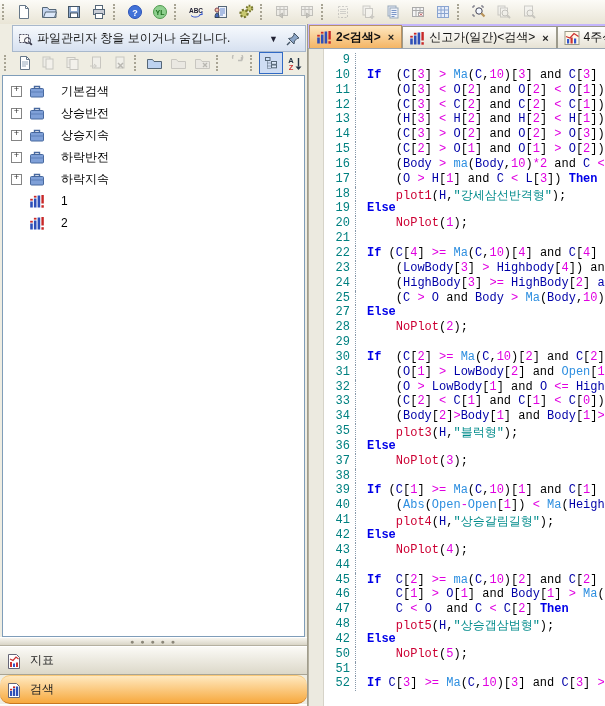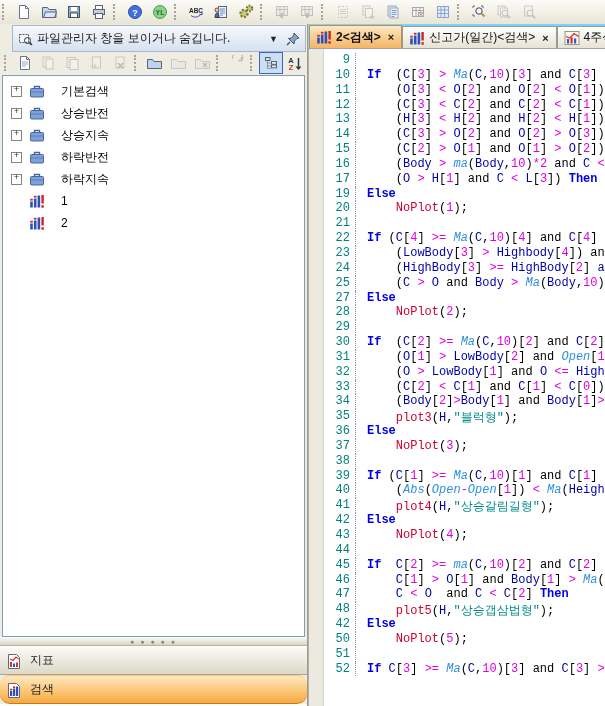--- a/index.html
+++ b/index.html
@@ -31,38 +31,38 @@
   .trow .ticon{margin-left:7px;}
   .trow .tlabel{margin-left:16px;color:#000;}
   #splitter{height:9px;background:linear-gradient(#F7F5EE,#D9D5C7);border-top:1px solid #fff;
     border-bottom:1px solid #B4B0A0;text-align:center;color:#8A8678;font-size:7px;line-height:7px;letter-spacing:2px;}
   .navbtn{height:27px;display:flex;align-items:center;gap:8px;padding-left:6px;
     background:linear-gradient(#FBFAF6,#DCD8C9);border-top:1px solid #fff;border-bottom:1px solid #A8A494;
     font-weight:normal;color:#222;}
   .navbtn.active{background:linear-gradient(#FFE9C0,#F7A93E);border-top:1px solid #F8C878;border-bottom:1px solid #C87820;border-radius:10px;}
   
   #right-panel{position:absolute;left:308px;top:24px;width:297px;height:682px;
-    display:flex;flex-direction:column;overflow:hidden;background:#7dd3fc;}
+    display:flex;flex-direction:column;overflow:hidden;background:#c4b5fd;}
   #tabbar{height:24px;display:flex;align-items:flex-end;border-bottom:1px solid #9AA6B4;padding-left:1px;}
   .tab{height:21px;display:flex;align-items:center;gap:4px;padding:0 6px;
     border:1px solid #9C9A8C;border-bottom:none;background:linear-gradient(#FFFFFF,#E6E2D4);
     white-space:nowrap;}
   .tab.active{background:linear-gradient(#FDE7C0,#F4B565);border-color:#B89060;font-weight:bold;height:22px;}
   .tab .x{font-weight:bold;font-size:11px;color:#222;padding:0 1px;margin-left:2px;}
   #editor{flex:1;background:#fff;border-left:1px solid #B4B0A0;overflow:hidden;
     font-family:"Liberation Mono",monospace;font-size:12px;padding-top:4px;
     background:linear-gradient(90deg,#ECEAE0 0px,#ECEAE0 14px,#D6D3C8 14px,#D6D3C8 15px,#fff 15px);}
   .code-line{height:14.85px;white-space:pre;display:flex;overflow:hidden;}
   .ln{display:inline-block;width:26px;margin-left:15px;text-align:right;padding-right:5px;
     color:#008080;border-right:1px dotted #8899AA;flex:0 0 auto;}
   .lc{padding-left:11px;flex:0 0 auto;}
   .tk-kw{color:#0000E8;font-weight:bold;}
   .tk-and{color:#000;}
   .tk-id{color:#0000A8;}
-  .tk-fnb{color:#2E8FE0;font-style:italic;}
+  .tk-fnb{color:#2E8FE0;}
   .tk-fnr{color:#CC0033;}
   .tk-num{color:#E000E0;}
   .tk-op{color:#E000E0;}
   .tk-str{color:#008B8B;}
   .tk-pn{color:#000;}
 </style>
 </head>
 <body>
 
 <div id="main-toolbar">
@@ -533,20 +533,21 @@
   <div id="editor">
       <div class="code-line"><span class="ln">9</span><span class="lc"></span></div>
       <div class="code-line"><span class="ln">10</span><span class="lc"><span class="tk-kw">If</span><span class="tk-ws">  </span><span class="tk-pn">(</span><span class="tk-id">C</span><span class="tk-pn">[</span><span class="tk-num">3</span><span class="tk-pn">]</span><span class="tk-ws"> </span><span class="tk-op">&gt;</span><span class="tk-ws"> </span><span class="tk-fnb">Ma</span><span class="tk-pn">(</span><span class="tk-id">C</span><span class="tk-pn">,</span><span class="tk-num">10</span><span class="tk-pn">)</span><span class="tk-pn">[</span><span class="tk-num">3</span><span class="tk-pn">]</span><span class="tk-ws"> </span><span class="tk-and">and</span><span class="tk-ws"> </span><span class="tk-id">C</span><span class="tk-pn">[</span><span class="tk-num">3</span><span class="tk-pn">]</span><span class="tk-ws"> </span><span class="tk-op">&gt;</span></span></div>
       <div class="code-line"><span class="ln">11</span><span class="lc"><span class="tk-ws">    </span><span class="tk-pn">(</span><span class="tk-id">O</span><span class="tk-pn">[</span><span class="tk-num">3</span><span class="tk-pn">]</span><span class="tk-ws"> </span><span class="tk-op">&lt;</span><span class="tk-ws"> </span><span class="tk-id">O</span><span class="tk-pn">[</span><span class="tk-num">2</span><span class="tk-pn">]</span><span class="tk-ws"> </span><span class="tk-and">and</span><span class="tk-ws"> </span><span class="tk-id">O</span><span class="tk-pn">[</span><span class="tk-num">2</span><span class="tk-pn">]</span><span class="tk-ws"> </span><span class="tk-op">&lt;</span><span class="tk-ws"> </span><span class="tk-id">O</span><span class="tk-pn">[</span><span class="tk-num">1</span><span class="tk-pn">]</span><span class="tk-pn">)</span></span></div>
       <div class="code-line"><span class="ln">12</span><span class="lc"><span class="tk-ws">    </span><span class="tk-pn">(</span><span class="tk-id">C</span><span class="tk-pn">[</span><span class="tk-num">3</span><span class="tk-pn">]</span><span class="tk-ws"> </span><span class="tk-op">&lt;</span><span class="tk-ws"> </span><span class="tk-id">C</span><span class="tk-pn">[</span><span class="tk-num">2</span><span class="tk-pn">]</span><span class="tk-ws"> </span><span class="tk-and">and</span><span class="tk-ws"> </span><span class="tk-id">C</span><span class="tk-pn">[</span><span class="tk-num">2</span><span class="tk-pn">]</span><span class="tk-ws"> </span><span class="tk-op">&lt;</span><span class="tk-ws"> </span><span class="tk-id">C</span><span class="tk-pn">[</span><span class="tk-num">1</span><span class="tk-pn">]</span><span class="tk-pn">)</span></span></div>
       <div class="code-line"><span class="ln">13</span><span class="lc"><span class="tk-ws">    </span><span class="tk-pn">(</span><span class="tk-id">H</span><span class="tk-pn">[</span><span class="tk-num">3</span><span class="tk-pn">]</span><span class="tk-ws"> </span><span class="tk-op">&lt;</span><span class="tk-ws"> </span><span class="tk-id">H</span><span class="tk-pn">[</span><span class="tk-num">2</span><span class="tk-pn">]</span><span class="tk-ws"> </span><span class="tk-and">and</span><span class="tk-ws"> </span><span class="tk-id">H</span><span class="tk-pn">[</span><span class="tk-num">2</span><span class="tk-pn">]</span><span class="tk-ws"> </span><span class="tk-op">&lt;</span><span class="tk-ws"> </span><span class="tk-id">H</span><span class="tk-pn">[</span><span class="tk-num">1</span><span class="tk-pn">]</span><span class="tk-pn">)</span></span></div>
       <div class="code-line"><span class="ln">14</span><span class="lc"><span class="tk-ws">    </span><span class="tk-pn">(</span><span class="tk-id">C</span><span class="tk-pn">[</span><span class="tk-num">3</span><span class="tk-pn">]</span><span class="tk-ws"> </span><span class="tk-op">&gt;</span><span class="tk-ws"> </span><span class="tk-id">O</span><span class="tk-pn">[</span><span class="tk-num">2</span><span class="tk-pn">]</span><span class="tk-ws"> </span><span class="tk-and">and</span><span class="tk-ws"> </span><span class="tk-id">O</span><span class="tk-pn">[</span><span class="tk-num">2</span><span class="tk-pn">]</span><span class="tk-ws"> </span><span class="tk-op">&gt;</span><span class="tk-ws"> </span><span class="tk-id">O</span><span class="tk-pn">[</span><span class="tk-num">3</span><span class="tk-pn">]</span><span class="tk-pn">)</span></span></div>
       <div class="code-line"><span class="ln">15</span><span class="lc"><span class="tk-ws">    </span><span class="tk-pn">(</span><span class="tk-id">C</span><span class="tk-pn">[</span><span class="tk-num">2</span><span class="tk-pn">]</span><span class="tk-ws"> </span><span class="tk-op">&gt;</span><span class="tk-ws"> </span><span class="tk-id">O</span><span class="tk-pn">[</span><span class="tk-num">1</span><span class="tk-pn">]</span><span class="tk-ws"> </span><span class="tk-and">and</span><span class="tk-ws"> </span><span class="tk-id">O</span><span class="tk-pn">[</span><span class="tk-num">1</span><span class="tk-pn">]</span><span class="tk-ws"> </span><span class="tk-op">&gt;</span><span class="tk-ws"> </span><span class="tk-id">O</span><span class="tk-pn">[</span><span class="tk-num">2</span><span class="tk-pn">]</span><span class="tk-pn">)</span></span></div>
       <div class="code-line"><span class="ln">16</span><span class="lc"><span class="tk-ws">    </span><span class="tk-pn">(</span><span class="tk-id">Body</span><span class="tk-ws"> </span><span class="tk-op">&gt;</span><span class="tk-ws"> </span><span class="tk-fnb">ma</span><span class="tk-pn">(</span><span class="tk-id">Body</span><span class="tk-pn">,</span><span class="tk-num">10</span><span class="tk-pn">)</span><span class="tk-op">*</span><span class="tk-num">2</span><span class="tk-ws"> </span><span class="tk-and">and</span><span class="tk-ws"> </span><span class="tk-id">C</span><span class="tk-ws"> </span><span class="tk-op">&lt;</span></span></div>
       <div class="code-line"><span class="ln">17</span><span class="lc"><span class="tk-ws">    </span><span class="tk-pn">(</span><span class="tk-id">O</span><span class="tk-ws"> </span><span class="tk-op">&gt;</span><span class="tk-ws"> </span><span class="tk-id">H</span><span class="tk-pn">[</span><span class="tk-num">1</span><span class="tk-pn">]</span><span class="tk-ws"> </span><span class="tk-and">and</span><span class="tk-ws"> </span><span class="tk-id">C</span><span class="tk-ws"> </span><span class="tk-op">&lt;</span><span class="tk-ws"> </span><span class="tk-id">L</span><span class="tk-pn">[</span><span class="tk-num">3</span><span class="tk-pn">]</span><span class="tk-pn">)</span><span class="tk-ws"> </span><span class="tk-kw">Then</span></span></div>
+      <div class="code-line"><span class="ln">18</span><span class="lc"><span class="tk-ws">    </span><span class="tk-fnr">plot1</span><span class="tk-pn">(</span><span class="tk-id">H</span><span class="tk-pn">,</span><span class="tk-str">"강세삼선반격형"</span><span class="tk-pn">)</span><span class="tk-pn">;</span></span></div>
       <div class="code-line"><span class="ln">19</span><span class="lc"><span class="tk-kw">Else</span></span></div>
       <div class="code-line"><span class="ln">20</span><span class="lc"><span class="tk-ws">    </span><span class="tk-fnr">NoPlot</span><span class="tk-pn">(</span><span class="tk-num">1</span><span class="tk-pn">)</span><span class="tk-pn">;</span></span></div>
       <div class="code-line"><span class="ln">21</span><span class="lc"></span></div>
       <div class="code-line"><span class="ln">22</span><span class="lc"><span class="tk-kw">If</span><span class="tk-ws"> </span><span class="tk-pn">(</span><span class="tk-id">C</span><span class="tk-pn">[</span><span class="tk-num">4</span><span class="tk-pn">]</span><span class="tk-ws"> </span><span class="tk-op">&gt;=</span><span class="tk-ws"> </span><span class="tk-fnb">Ma</span><span class="tk-pn">(</span><span class="tk-id">C</span><span class="tk-pn">,</span><span class="tk-num">10</span><span class="tk-pn">)</span><span class="tk-pn">[</span><span class="tk-num">4</span><span class="tk-pn">]</span><span class="tk-ws"> </span><span class="tk-and">and</span><span class="tk-ws"> </span><span class="tk-id">C</span><span class="tk-pn">[</span><span class="tk-num">4</span><span class="tk-pn">]</span><span class="tk-ws"> </span><span class="tk-op">&gt;</span></span></div>
       <div class="code-line"><span class="ln">23</span><span class="lc"><span class="tk-ws">    </span><span class="tk-pn">(</span><span class="tk-id">LowBody</span><span class="tk-pn">[</span><span class="tk-num">3</span><span class="tk-pn">]</span><span class="tk-ws"> </span><span class="tk-op">&gt;</span><span class="tk-ws"> </span><span class="tk-id">Highbody</span><span class="tk-pn">[</span><span class="tk-num">4</span><span class="tk-pn">]</span><span class="tk-pn">)</span><span class="tk-ws"> </span><span class="tk-and">and</span></span></div>
       <div class="code-line"><span class="ln">24</span><span class="lc"><span class="tk-ws">    </span><span class="tk-pn">(</span><span class="tk-id">HighBody</span><span class="tk-pn">[</span><span class="tk-num">3</span><span class="tk-pn">]</span><span class="tk-ws"> </span><span class="tk-op">&gt;=</span><span class="tk-ws"> </span><span class="tk-id">HighBody</span><span class="tk-pn">[</span><span class="tk-num">2</span><span class="tk-pn">]</span><span class="tk-ws"> </span><span class="tk-id">ar</span></span></div>
       <div class="code-line"><span class="ln">25</span><span class="lc"><span class="tk-ws">    </span><span class="tk-pn">(</span><span class="tk-id">C</span><span class="tk-ws"> </span><span class="tk-op">&gt;</span><span class="tk-ws"> </span><span class="tk-id">O</span><span class="tk-ws"> </span><span class="tk-and">and</span><span class="tk-ws"> </span><span class="tk-id">Body</span><span class="tk-ws"> </span><span class="tk-op">&gt;</span><span class="tk-ws"> </span><span class="tk-fnb">Ma</span><span class="tk-pn">(</span><span class="tk-id">Body</span><span class="tk-pn">,</span><span class="tk-num">10</span><span class="tk-pn">)</span><span class="tk-op">*</span></span></div>
       <div class="code-line"><span class="ln">27</span><span class="lc"><span class="tk-kw">Else</span></span></div>
       <div class="code-line"><span class="ln">28</span><span class="lc"><span class="tk-ws">    </span><span class="tk-fnr">NoPlot</span><span class="tk-pn">(</span><span class="tk-num">2</span><span class="tk-pn">)</span><span class="tk-pn">;</span></span></div>
       <div class="code-line"><span class="ln">29</span><span class="lc"></span></div>

